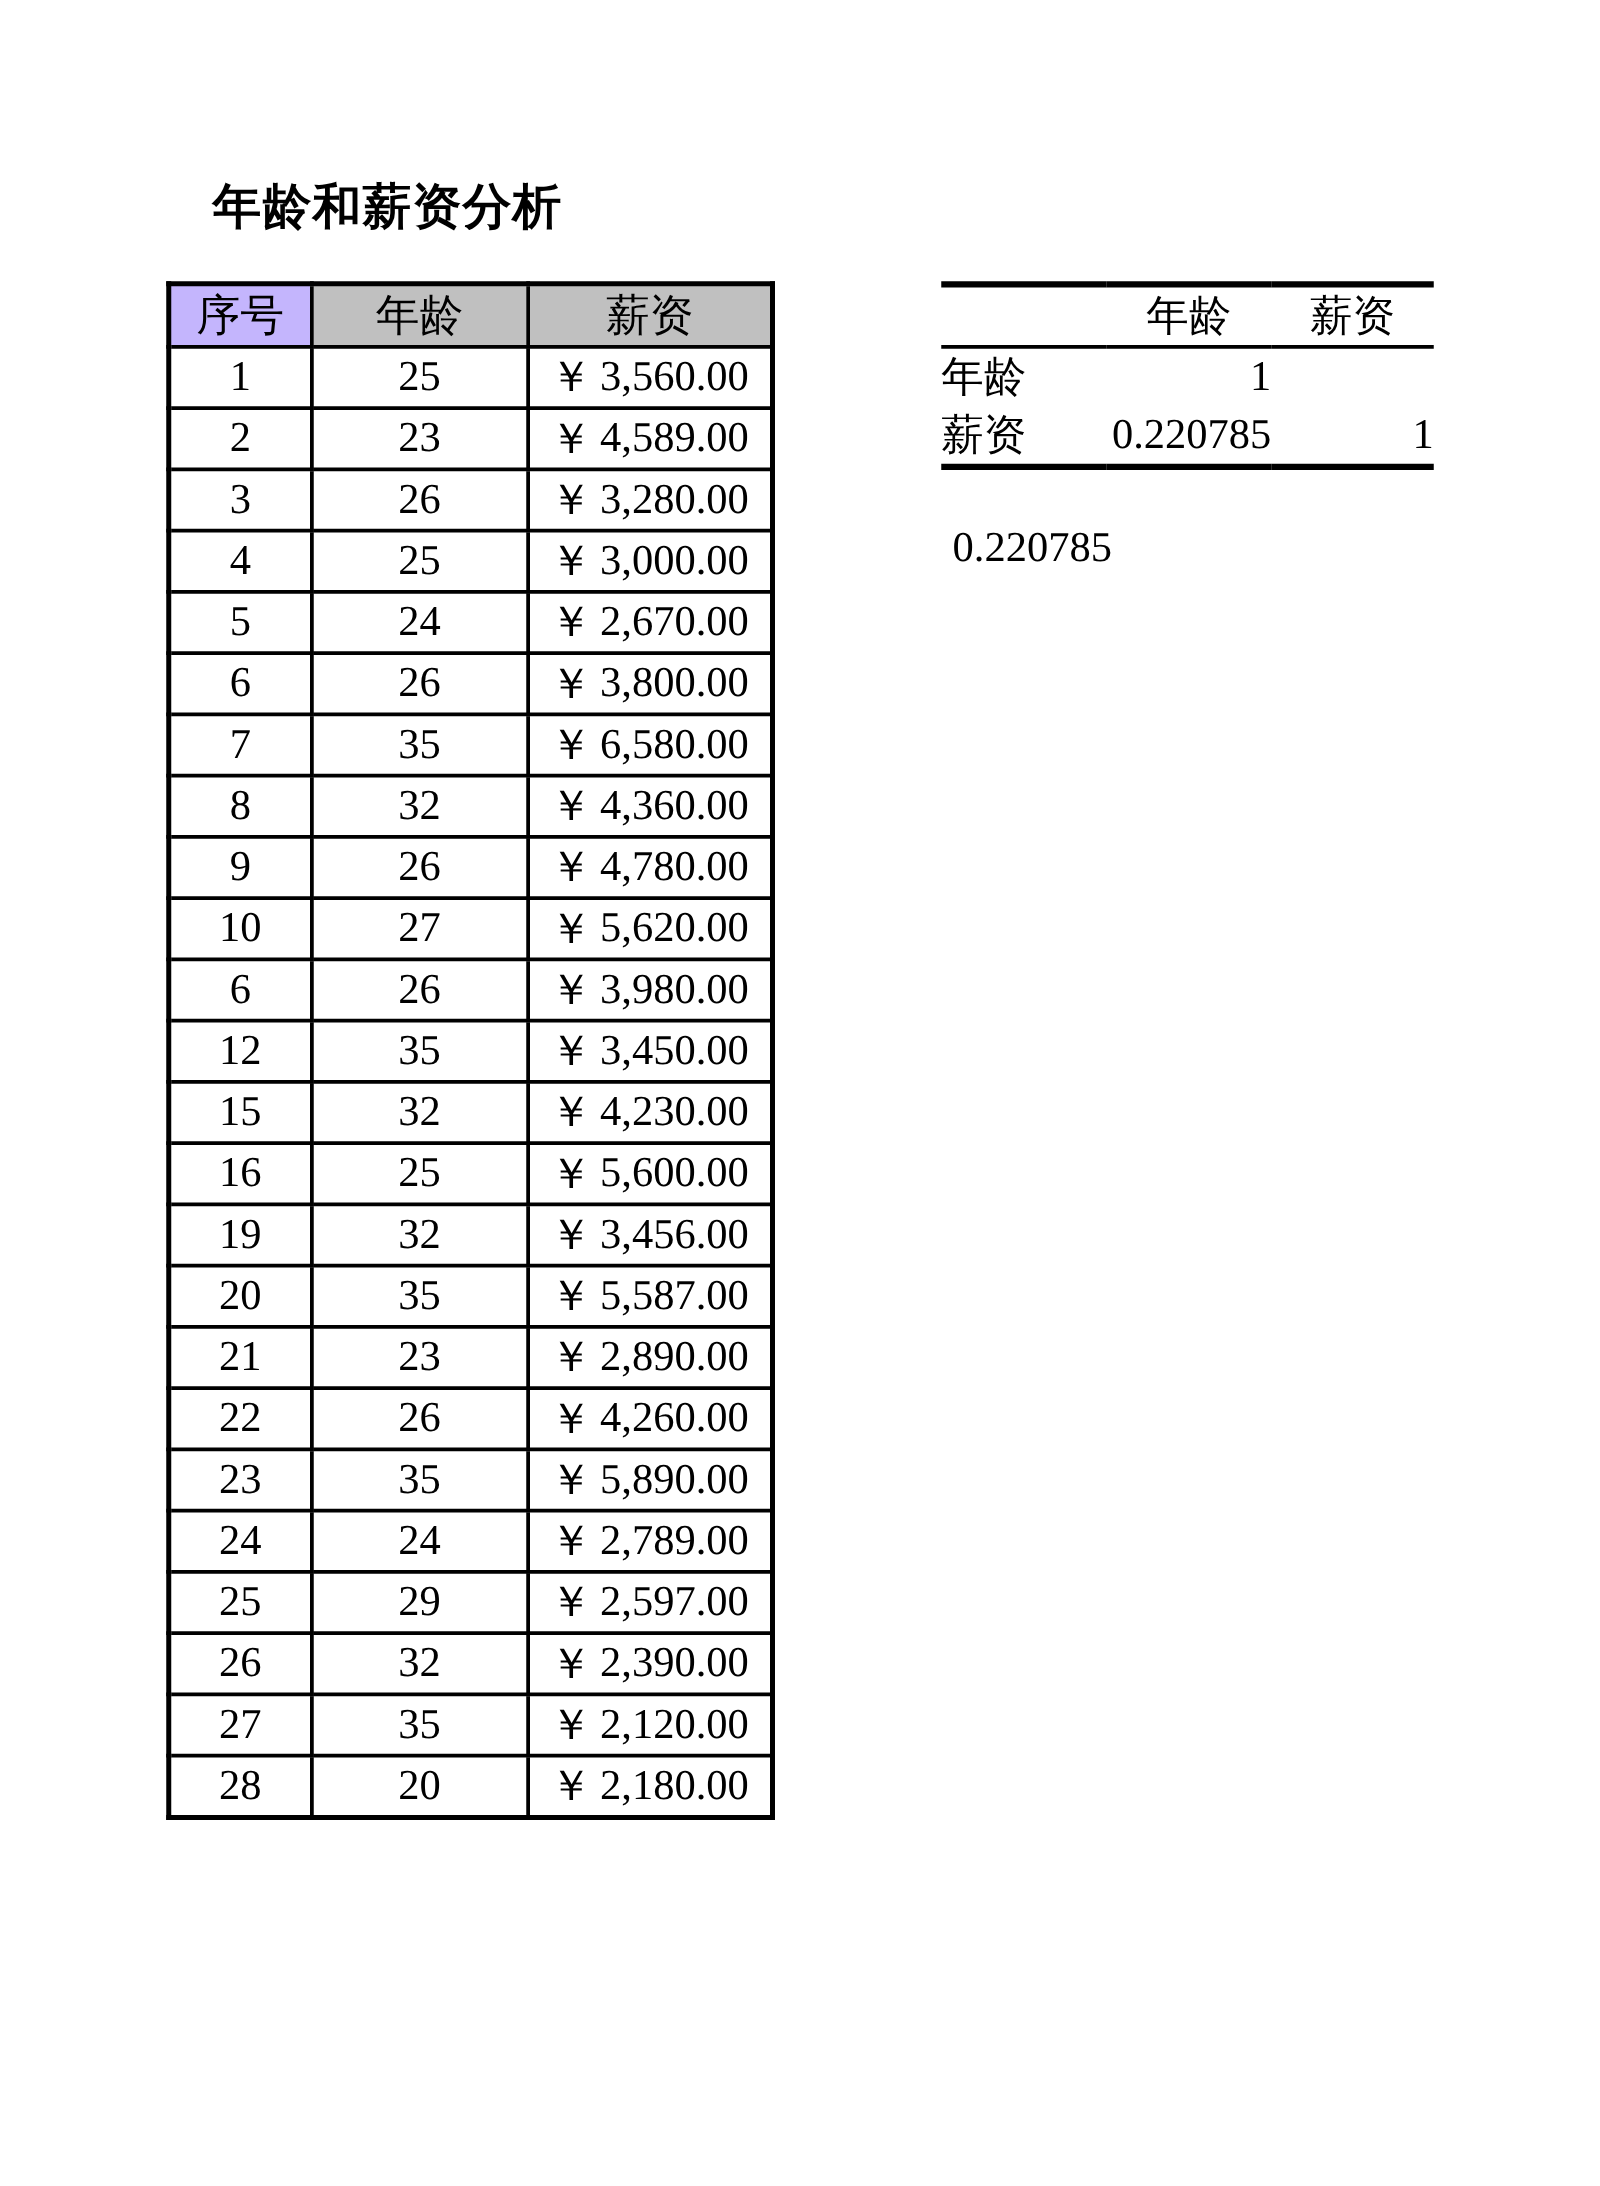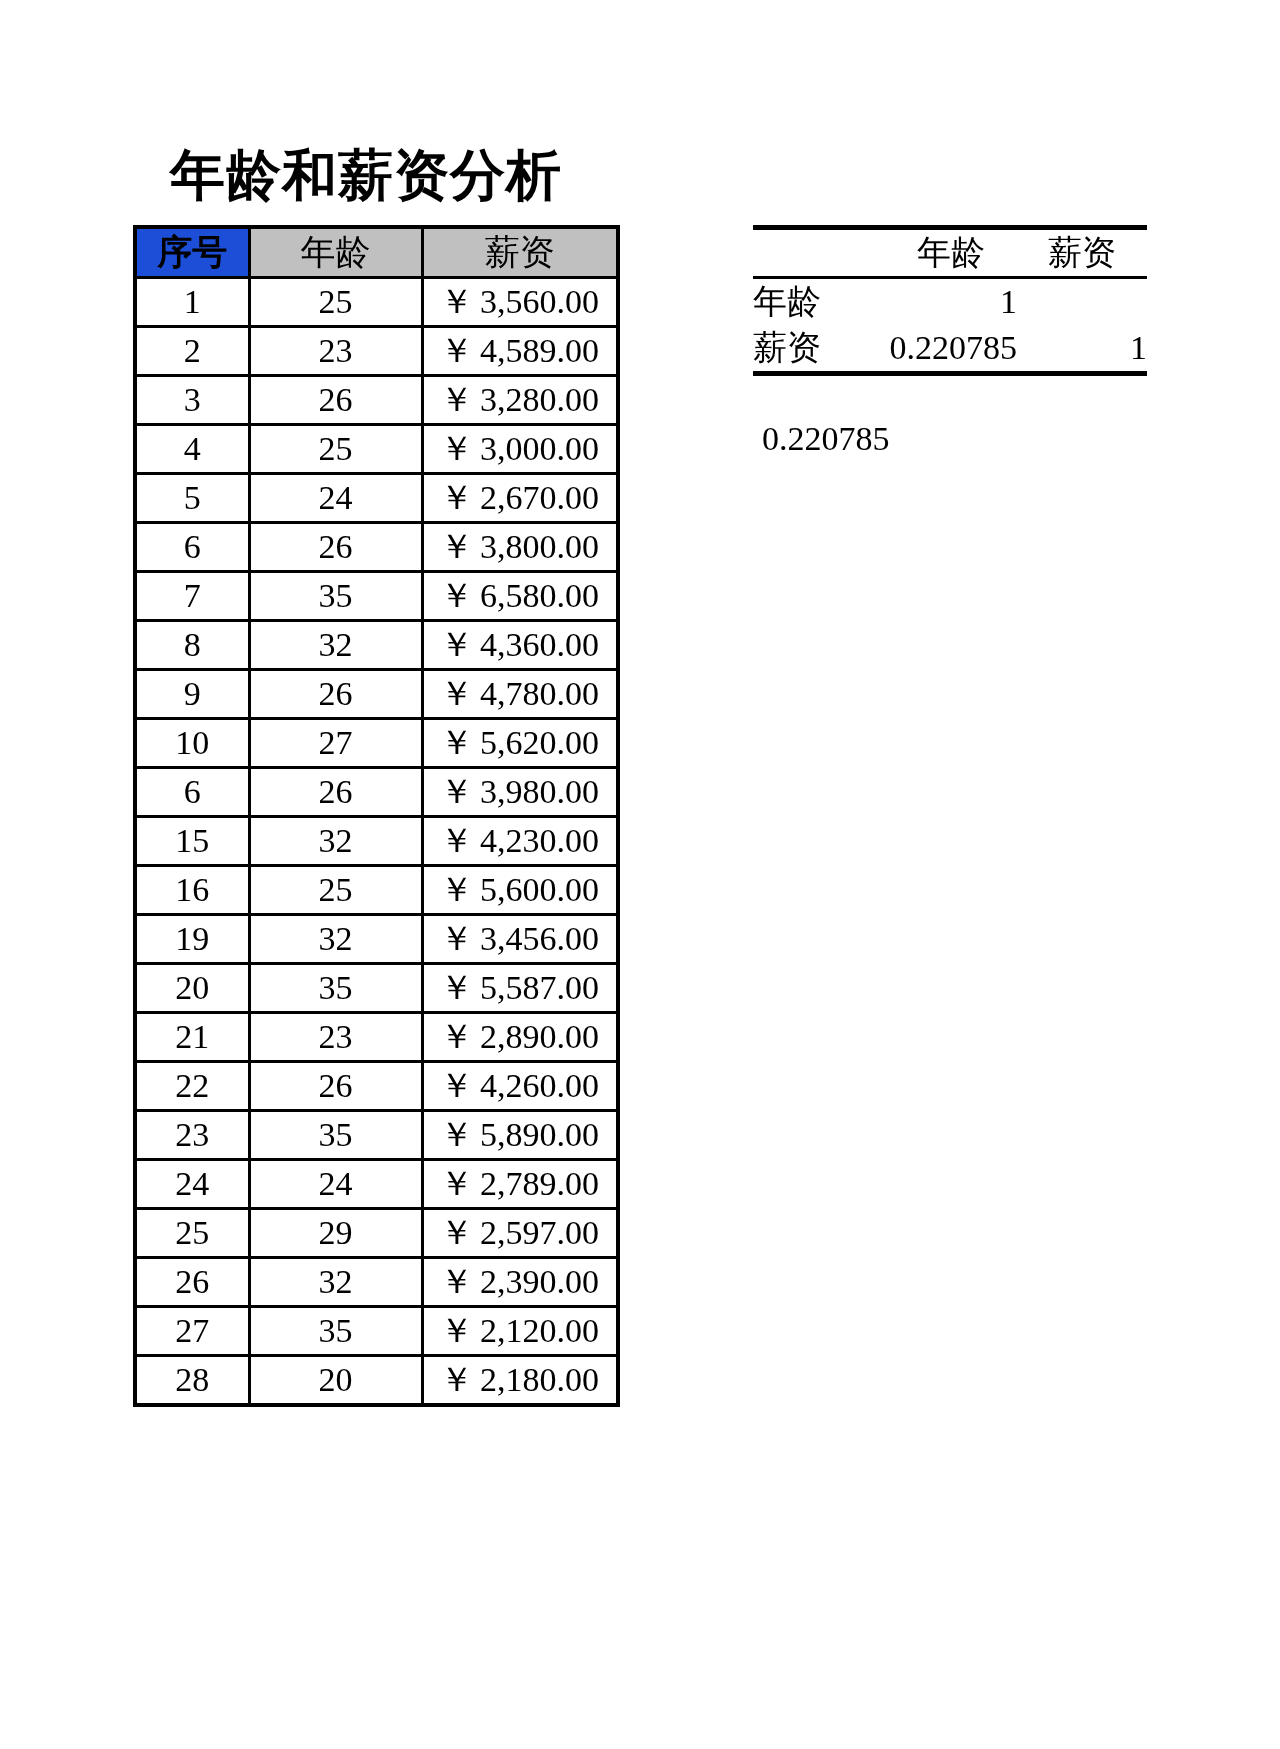--- a/index.html
+++ b/index.html
@@ -11,21 +11,21 @@
     position: relative;
     font-family: "Liberation Serif", "DejaVu Serif", serif;
     color: #000000;
   }
 
   .page-title {
     position: absolute;
     left: 170px;
     top: 143px;
     margin: 0;
-    font-size: 55px;
+    font-size: 39px;
     font-weight: bold;
     line-height: 1.2;
     white-space: nowrap;
     letter-spacing: 1px;
   }
 
   
   table.main-table {
     position: absolute;
     left: 133px;
@@ -106,21 +106,21 @@
 <h1 class="page-title">年龄和薪资分析</h1>
 
 <table class="main-table">
   <colgroup>
     <col class="col-no">
       <col class="col-age">
       <col class="col-salary">
   </colgroup>
   <thead>
     <tr>
-      <th style="background: #1d4ed8; font-weight: bold;">序号</th>
+      <th style="background: #c4b5fd;">序号</th>
       <th style="background: rgb(192, 192, 192);">年龄</th>
       <th style="background: rgb(192, 192, 192);">薪资</th>
     </tr>
   </thead>
   <tbody id="main-tbody">
   <tr>
     <td>1</td>
     <td>25</td>
     <td>
       <div class="salary-wrap">
@@ -233,20 +233,30 @@
     <td>6</td>
     <td>26</td>
     <td>
       <div class="salary-wrap">
         <span class="yen">￥</span>
         <span class="amount">3,980.00</span>
       </div>
     </td>
   </tr>
 
+  <tr>
+    <td>12</td>
+    <td>35</td>
+    <td>
+      <div class="salary-wrap">
+        <span class="yen">￥</span>
+        <span class="amount">3,450.00</span>
+      </div>
+    </td>
+  </tr>
 
 
 
   <tr>
     <td>15</td>
     <td>32</td>
     <td>
       <div class="salary-wrap">
         <span class="yen">￥</span>
         <span class="amount">4,230.00</span>

